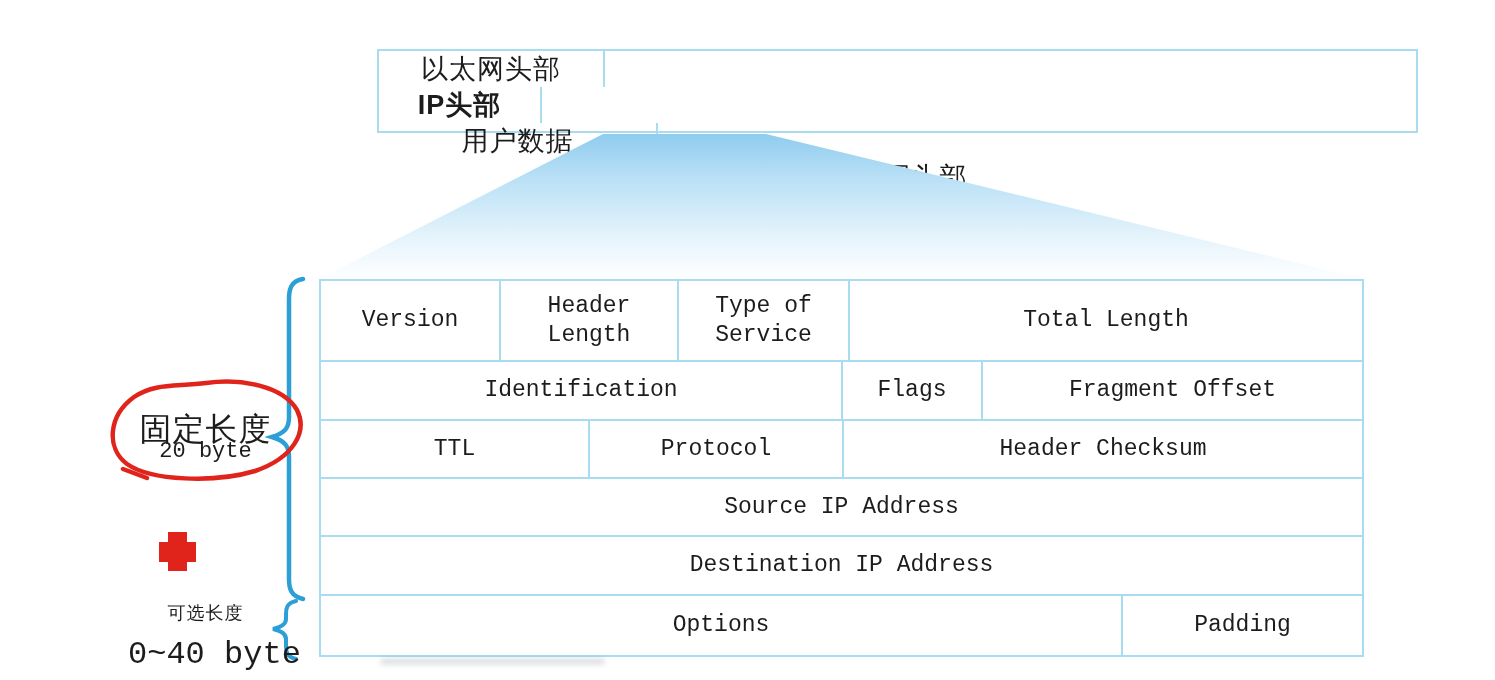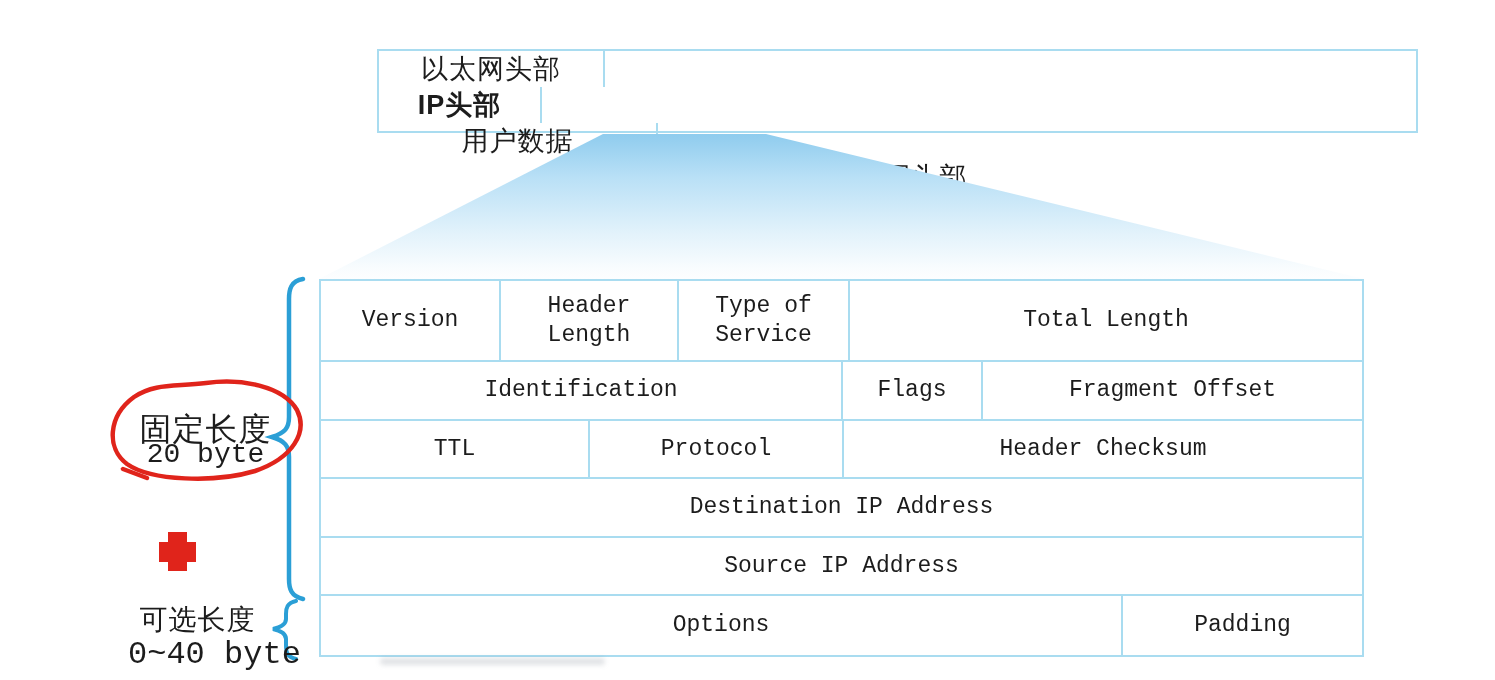--- a/index.html
+++ b/index.html
@@ -85,25 +85,25 @@
     <div class="t-row" style="height:59px">
       <div class="t-cell" style="width:522px">Identification</div>
       <div class="t-cell" style="width:140px">Flags</div>
       <div class="t-cell">Fragment Offset</div>
     </div>
     <div class="t-row" style="height:58px">
       <div class="t-cell" style="width:269px">TTL</div>
       <div class="t-cell" style="width:254px">Protocol</div>
       <div class="t-cell">Header Checksum</div>
     </div>
+    <div class="t-row" style="height:58px">
+      <div class="t-cell">Source IP Address</div>
+    </div>
     <div class="t-row" style="height:59px">
       <div class="t-cell">Destination IP Address</div>
-    </div>
-    <div class="t-row" style="height:58px">
-      <div class="t-cell">Source IP Address</div>
     </div>
     <div class="t-row">
       <div class="t-cell" style="width:802px">Options</div>
       <div class="t-cell">Padding</div>
     </div>
   </div>
 
   <svg class="brace-svg" style="left:262px;top:276px" width="50" height="326" viewBox="0 0 50 326">
     <path d="M 41 3 C 29 5, 27 13, 27 23 L 27 141 C 27 152, 23 157, 10 161 C 23 165, 27 170, 27 181 L 27 303 C 27 313, 29 320, 41 323" fill="none" stroke="#2b9fd6" stroke-width="4.5" stroke-linecap="round"></path>
   </svg>
@@ -111,25 +111,25 @@
   <svg class="brace-svg" style="left:264px;top:599px" width="40" height="62" viewBox="0 0 40 62">
     <path d="M 32 2 C 23 4, 22 9, 22 15 L 22 20 C 22 25, 18 28, 9 30 C 18 32, 22 35, 22 40 L 22 46 C 22 53, 23 58, 32 60" fill="none" stroke="#2b9fd6" stroke-width="4" stroke-linecap="round"></path>
   </svg>
 
   <svg class="scribble-svg" style="left:103px;top:374px" width="210" height="112" viewBox="0 0 210 112">
     <path d="M 103 9 C 138 4, 180 12, 194 36 C 205 58, 190 84, 152 97 C 112 109, 48 107, 24 90 C 3 74, 5 42, 31 23 C 52 9, 72 13, 103 9 Z" fill="none" stroke="#e0241b" stroke-width="4.5" stroke-linecap="round" stroke-linejoin="round"></path>
     <path d="M 44 104 L 20 95" fill="none" stroke="#e0241b" stroke-width="4.5" stroke-linecap="round"></path>
   </svg>
 
   <div class="label" style="left:138px;top:408px;width:135px;font-size:32px;letter-spacing:1px">固定长度</div>
-  <div class="label mono" style="left:138px;top:439px;width:135px;font-size:28px">20 byte</div>
+  <div class="label mono" style="left:138px;top:439px;width:135px;font-size:22px">20 byte</div>
 
   <div class="red-cross">
     <div class="vbar"></div>
     <div class="hbar"></div>
   </div>
 
-  <div class="label" style="left:130px;top:601px;width:135px;font-size:28px;letter-spacing:1px">可选长度</div>
+  <div class="label" style="left:138px;top:601px;width:135px;font-size:18px;letter-spacing:1px">可选长度</div>
   <div class="label mono" style="left:128px;top:636px;width:150px;font-size:32px">0~40 byte</div>
 
   <div class="smudge"></div>
 
 </div>
 
 </body></html>

